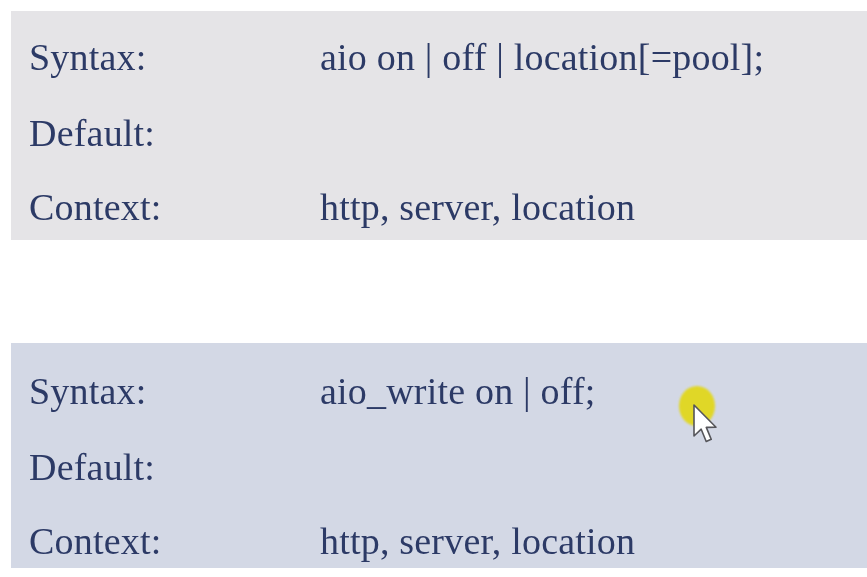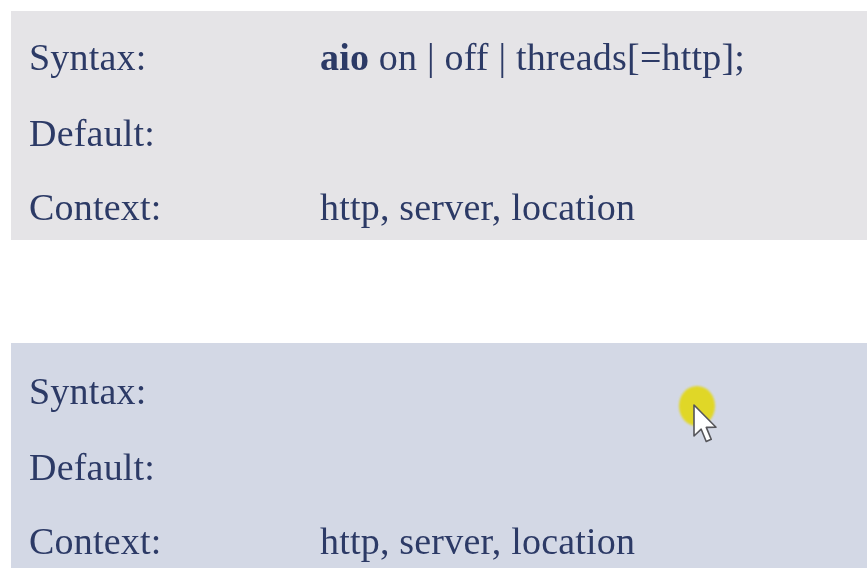--- a/index.html
+++ b/index.html
@@ -75,21 +75,21 @@
     left: 309px;
     top: 0;
     line-height: 64px;
     font-size: 38px;
     color: #2c3a66;
     white-space: nowrap;
     letter-spacing: 0.2px;
   }
 
   .row-value .kw {
-    font-weight: bold;
+    font-weight: normal;
   }
 
   
   #cursor-layer {
     position: absolute;
     left: 0;
     top: 0;
     width: 867px;
     height: 577px;
     pointer-events: none;
@@ -117,37 +117,38 @@
 </style>
 </head>
 <body>
 
 <div id="page">
 
   <div class="directive-block block-aio" style="background: rgb(229, 228, 231);">
 
     <div class="row row-0">
       <span class="row-label">Syntax:</span>
-      <span class="row-value"><span class="kw">aio</span><span> on | off | threads[=http];</span></span>
+      <span class="row-value"><span class="kw">aio</span><span> on | off | location[=pool];</span></span>
     </div>
 
     <div class="row row-1">
       <span class="row-label">Default:</span>
     </div>
 
     <div class="row row-2">
       <span class="row-label">Context:</span>
       <span class="row-value">http, server, location</span>
     </div>
   </div>
 
   <div class="directive-block block-aio-write" style="background: rgb(211, 216, 229);">
 
     <div class="row row-0">
       <span class="row-label">Syntax:</span>
+      <span class="row-value"><span class="kw">aio_write</span><span> on | off;</span></span>
     </div>
 
     <div class="row row-1">
       <span class="row-label">Default:</span>
     </div>
 
     <div class="row row-2">
       <span class="row-label">Context:</span>
       <span class="row-value">http, server, location</span>
     </div>

